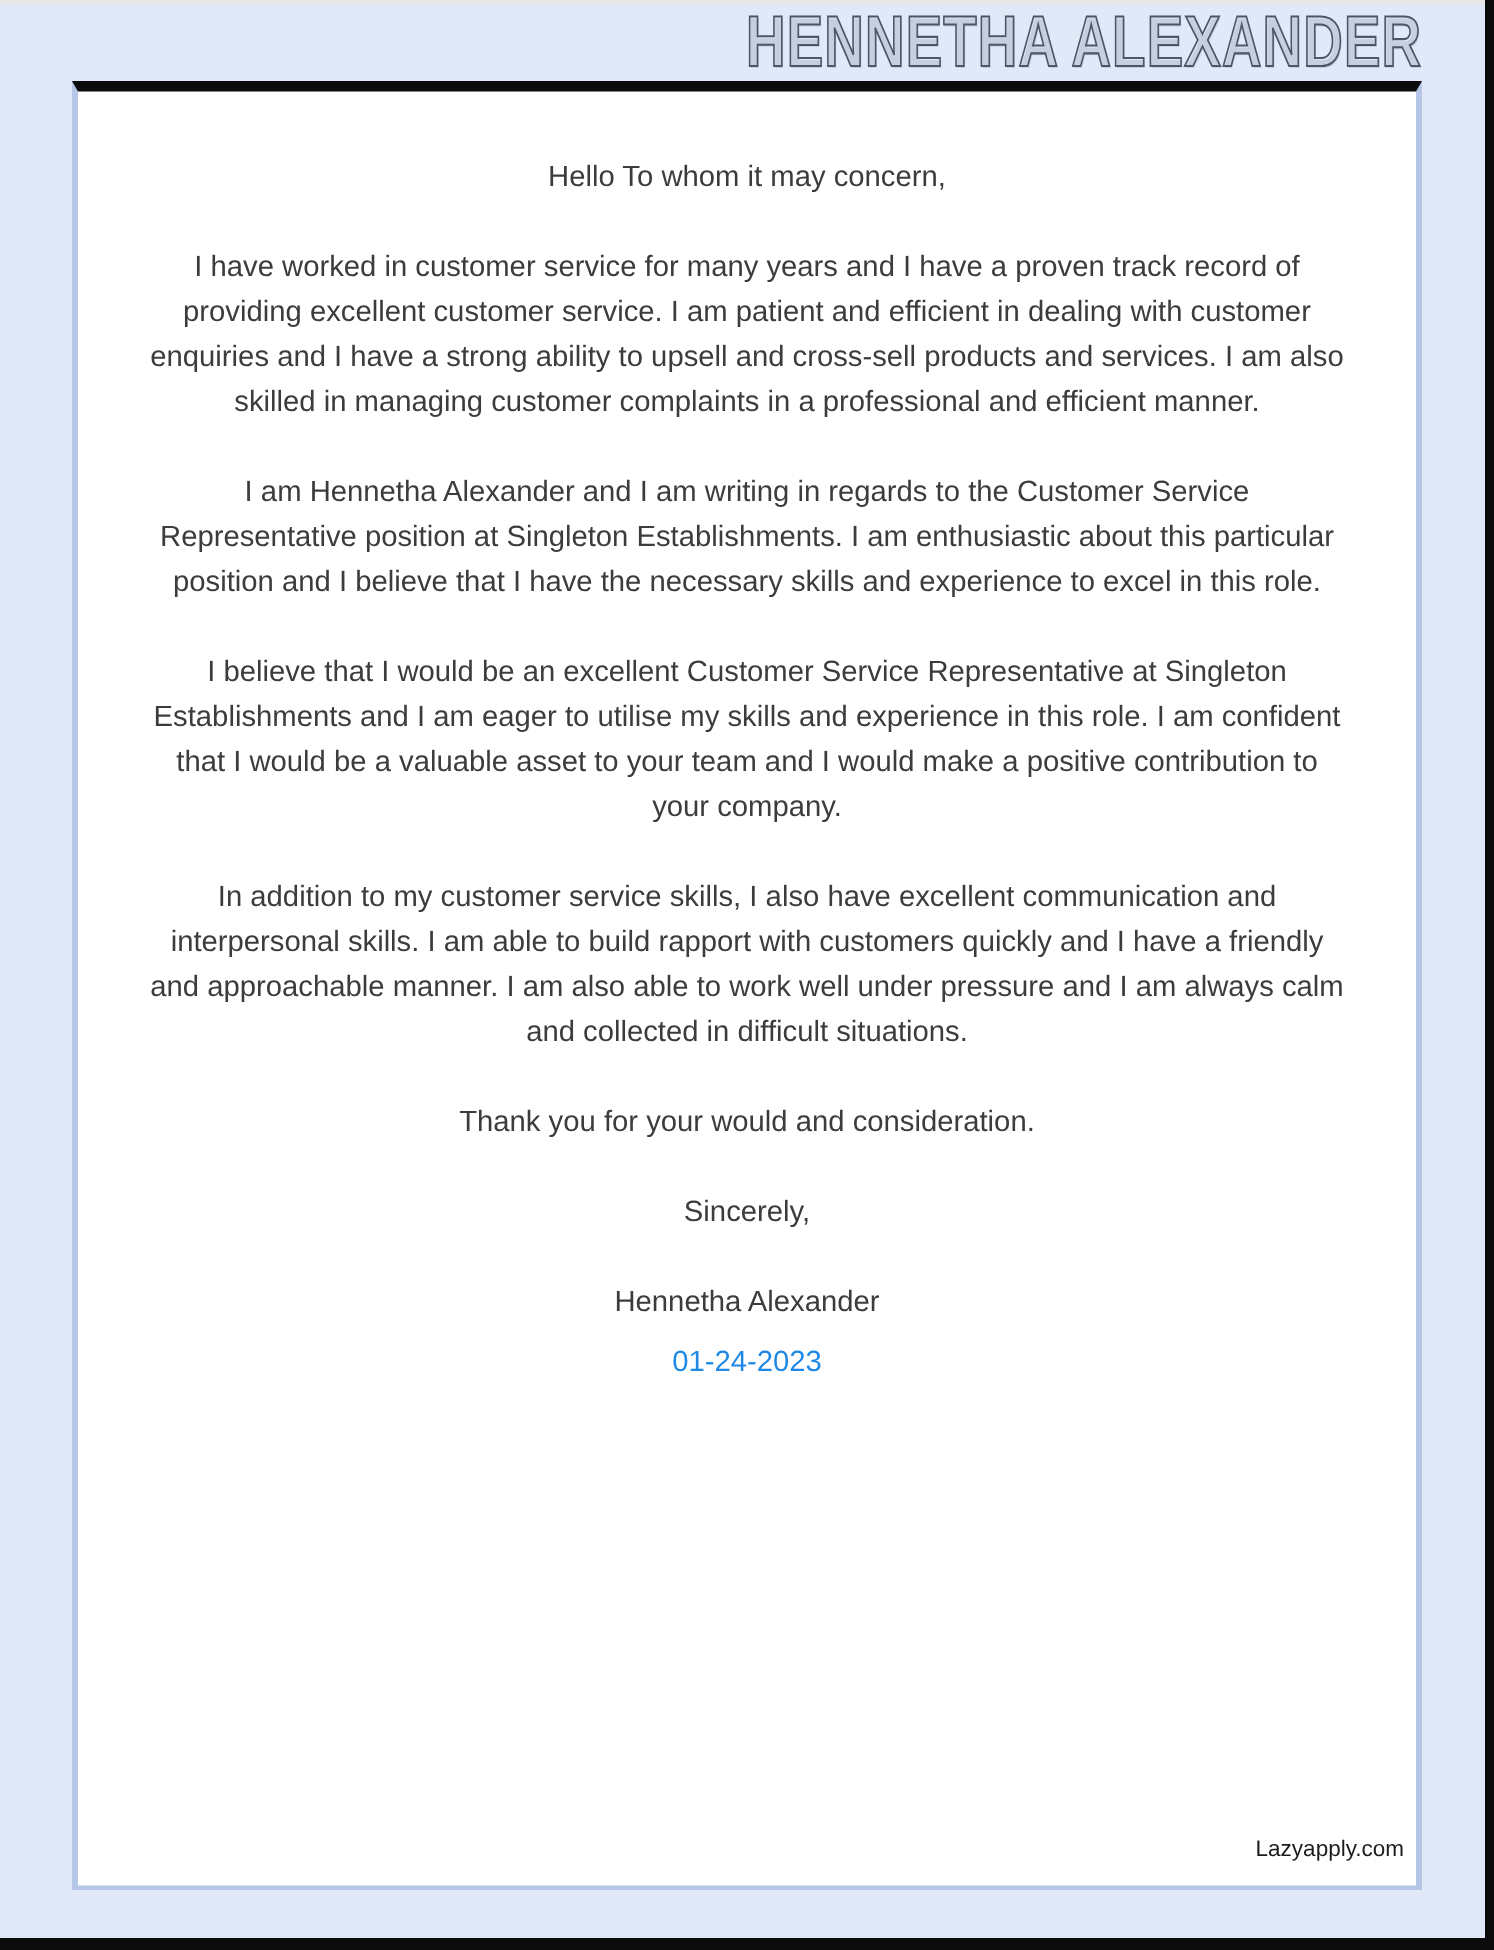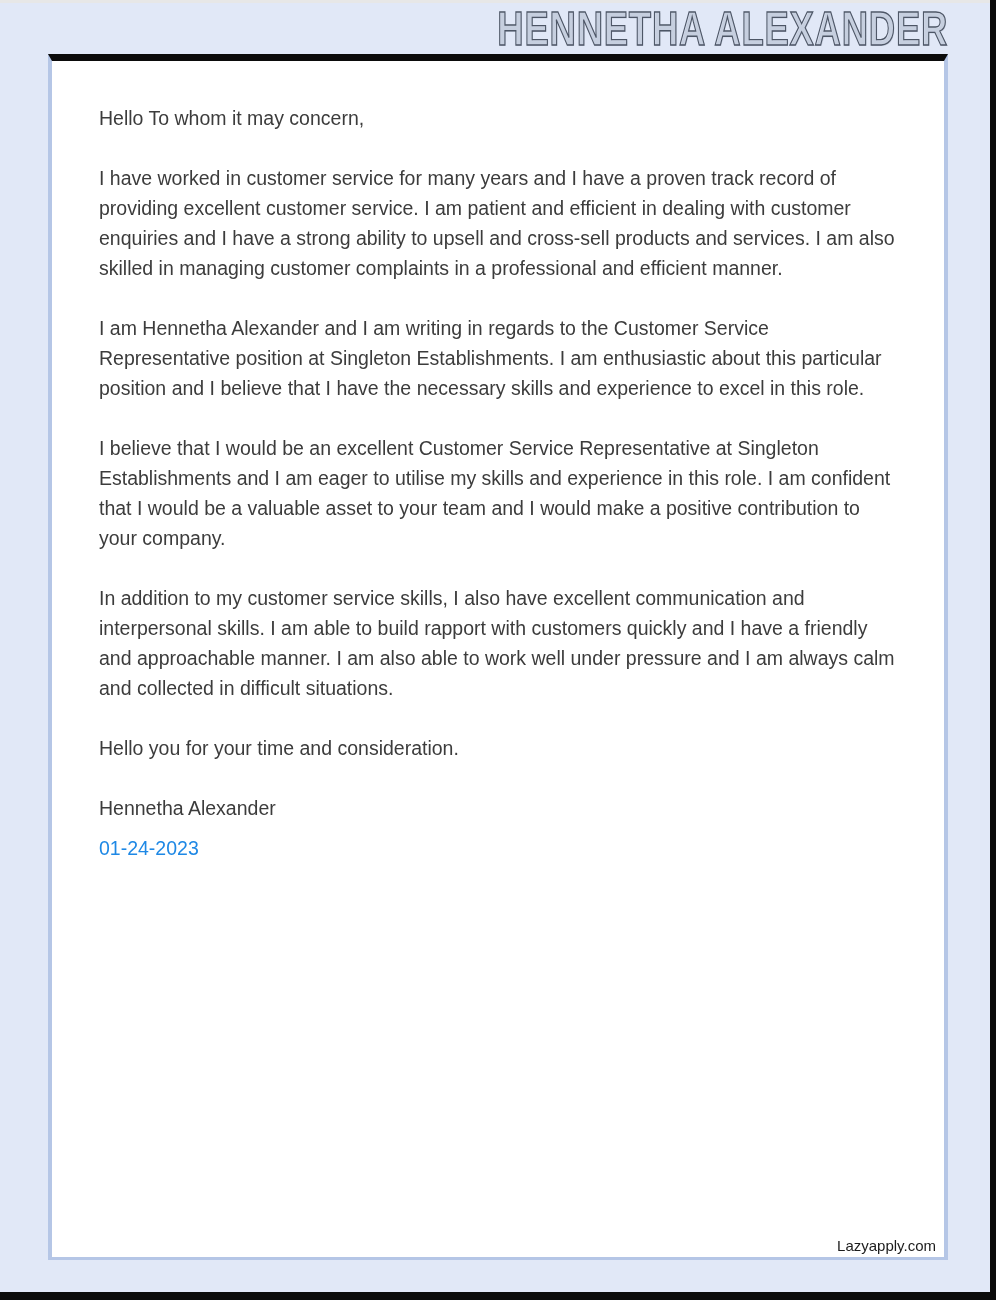--- a/index.html
+++ b/index.html
@@ -64,30 +64,31 @@
     border-right: 4px solid var(--doc-border, #b5c6e6);
     border-bottom: 3px solid var(--doc-border, #b5c6e6);
     padding: 42px 47px 0 47px;
     z-index: 1;
   }
   .document p {
     font-size: 19.5px;
     line-height: 30px;
     color: var(--text, #3c3c3c);
     margin: 0 0 30px 0;
+    text-align: center;
   }
   .document p.signature-name { margin-bottom: 10px; }
   .document p.letter-date {
     color: var(--date-color, #1e88e5);
     margin-bottom: 0;
   }
   .watermark {
     position: absolute;
     right: 8px;
-    bottom: 3px;
+    bottom: 16px;
     font-size: 15px;
     color: #1c1c1c;
   }
 </style>
 </head>
 <body>
 
 <div class="top-strip"></div>
 <div class="right-strip"></div>
 <div class="bottom-strip"></div>
@@ -95,17 +96,18 @@
 <div class="letterhead">
   <div class="letterhead-name">HENNETHA ALEXANDER</div>
 </div>
 
 <div class="document">
   <p class="greeting">Hello To whom it may concern,</p>
   <p>I have worked in customer service for many years and I have a proven track record of providing excellent customer service. I am patient and efficient in dealing with customer enquiries and I have a strong ability to upsell and cross-sell products and services. I am also skilled in managing customer complaints in a professional and efficient manner.</p>
   <p>I am Hennetha Alexander and I am writing in regards to the Customer Service Representative position at Singleton Establishments. I am enthusiastic about this particular position and I believe that I have the necessary skills and experience to excel in this role.</p>
   <p>I believe that I would be an excellent Customer Service Representative at Singleton Establishments and I am eager to utilise my skills and experience in this role. I am confident that I would be a valuable asset to your team and I would make a positive contribution to your company.</p>
   <p>In addition to my customer service skills, I also have excellent communication and interpersonal skills. I am able to build rapport with customers quickly and I have a friendly and approachable manner. I am also able to work well under pressure and I am always calm and collected in difficult situations.</p>
-  <p>Hello you for your time and consideration.</p>
+  <p>Thank you for your would and consideration.</p>
+  <p>Sincerely,</p>
   <p class="signature-name">Hennetha Alexander</p>
   <p class="letter-date">01-24-2023</p>
   <div class="watermark">Lazyapply.com</div>
 </div>
 
 </body></html>

